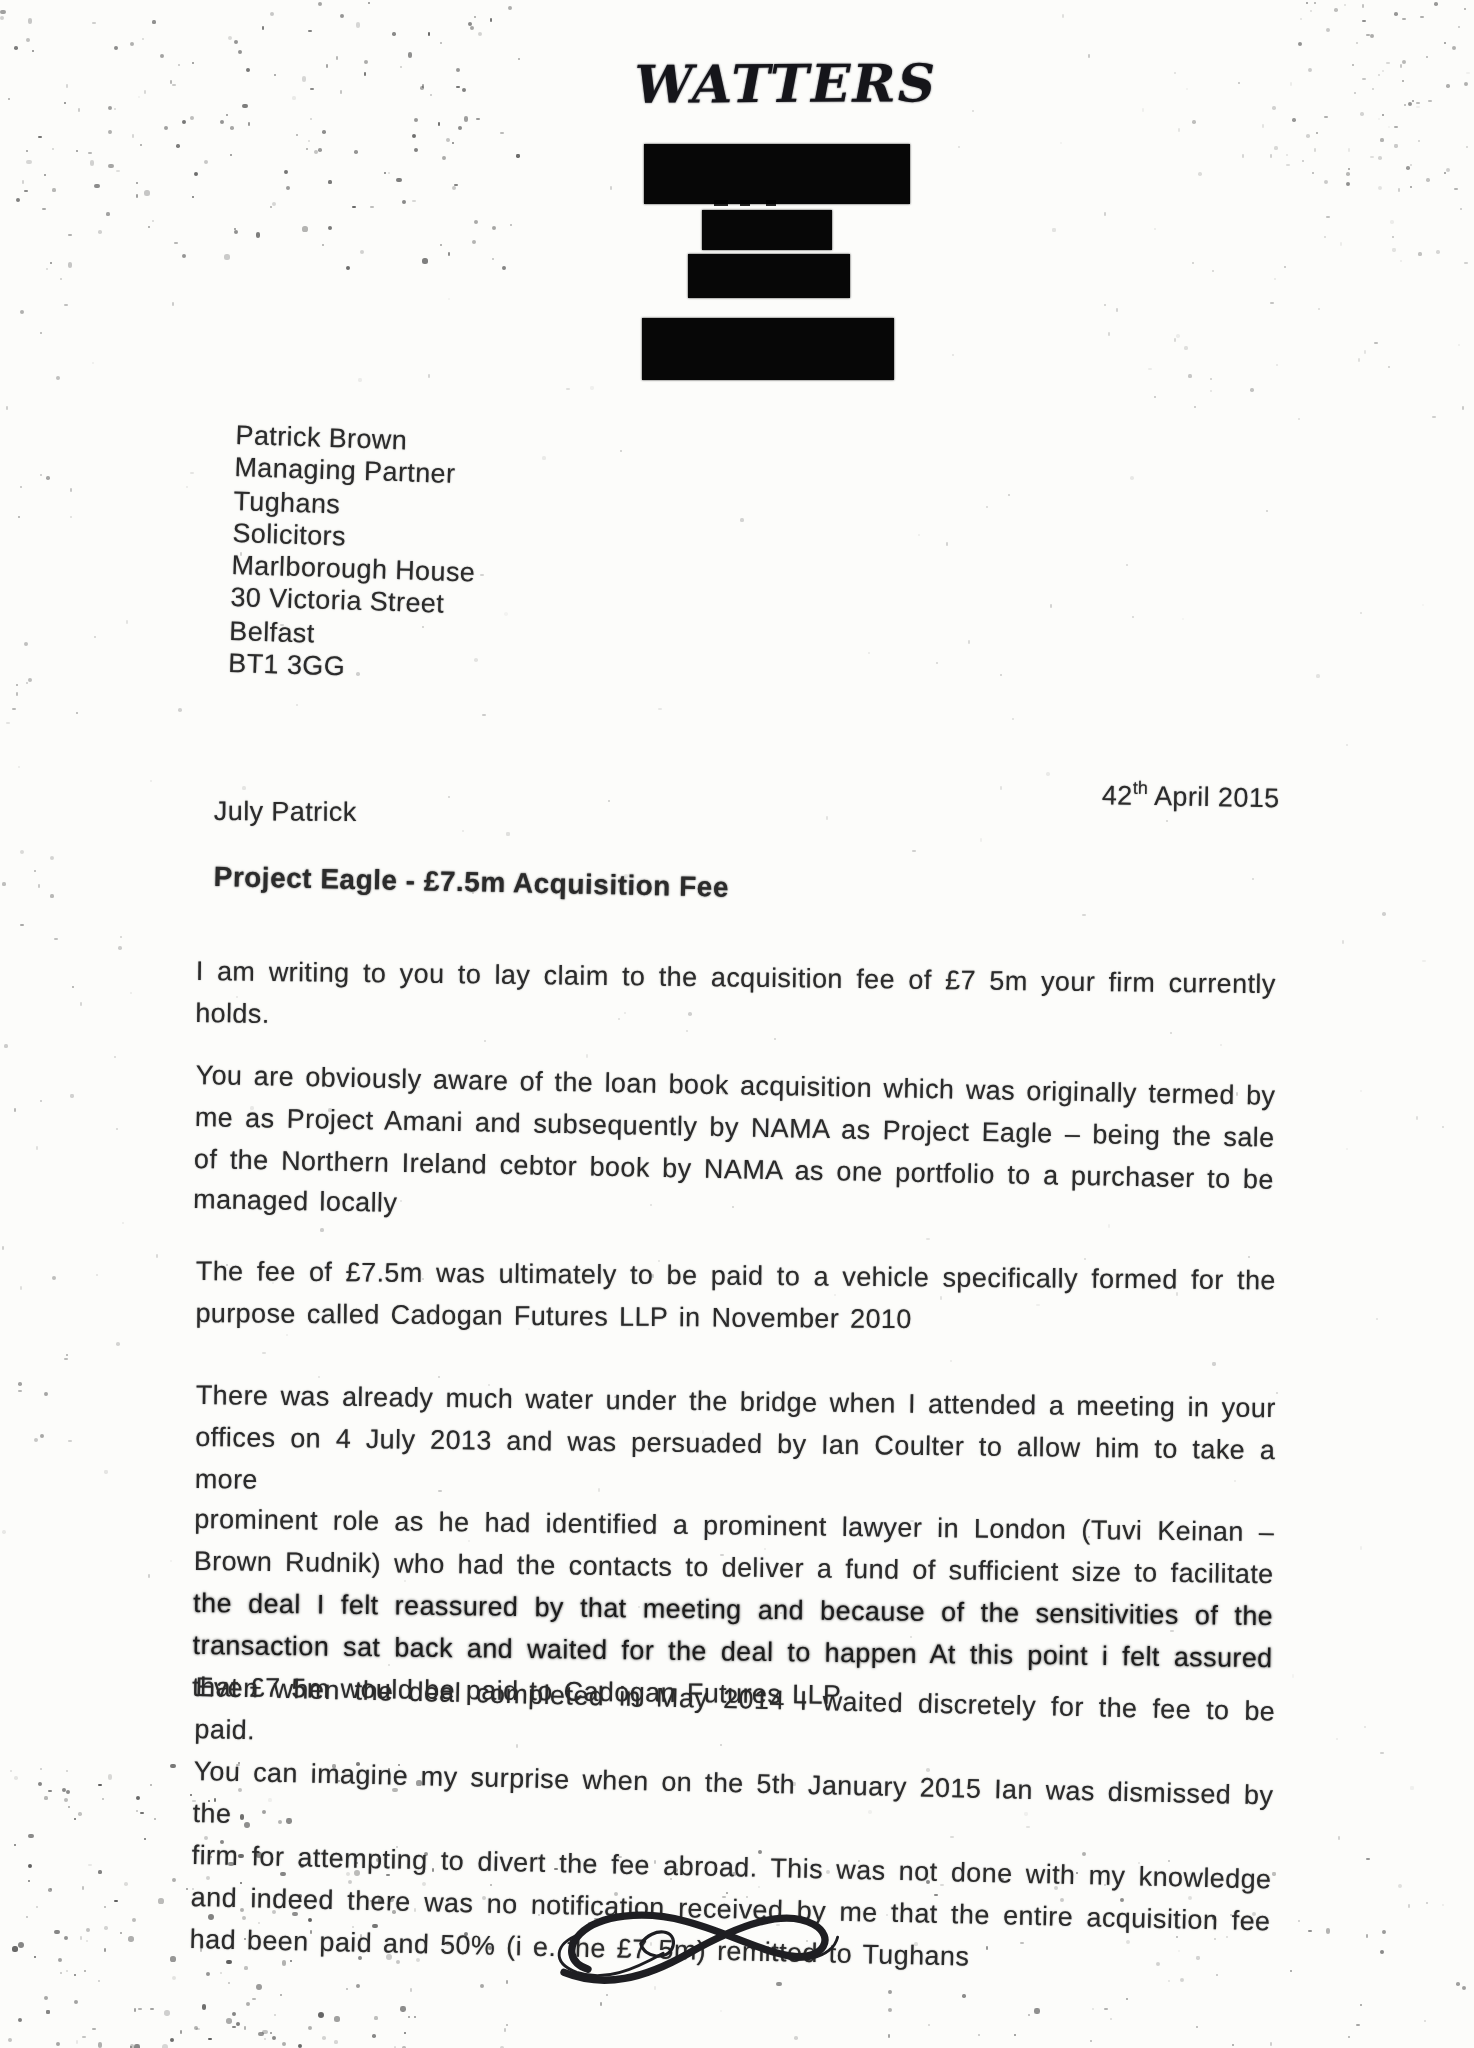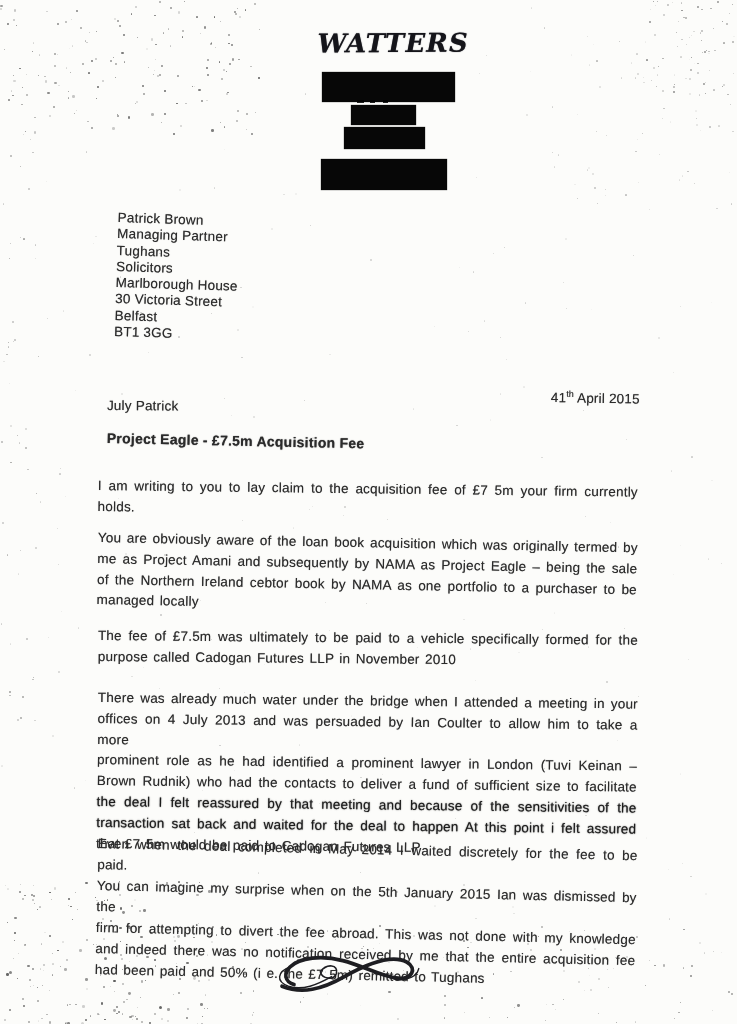--- a/index.html
+++ b/index.html
@@ -925,21 +925,21 @@
       <div class="line">Patrick Brown</div>
       <div class="line">Managing Partner</div>
       <div class="line">Tughans</div>
       <div class="line">Solicitors</div>
       <div class="line">Marlborough House</div>
       <div class="line">30 Victoria Street</div>
       <div class="line">Belfast</div>
       <div class="line last">BT1 3GG</div>
     </div>
 
-  <div class="date tx"><span>41</span><span class="sup">th</span><span> April 2015</span></div>
+  <div class="date tx"><span>42</span><span class="sup">th</span><span> April 2015</span></div>
 
   <div class="salutation tx">July Patrick</div>
 
   <div class="subject tx">Project Eagle - £7.5m Acquisition Fee</div>
 
   <div class="para tx" id="para-0">
       <div class="line">I am writing to you to lay claim to the acquisition fee of £7 5m your firm currently</div>
       <div class="line last">holds.</div>
     </div>
   <div class="para tx" id="para-1">

